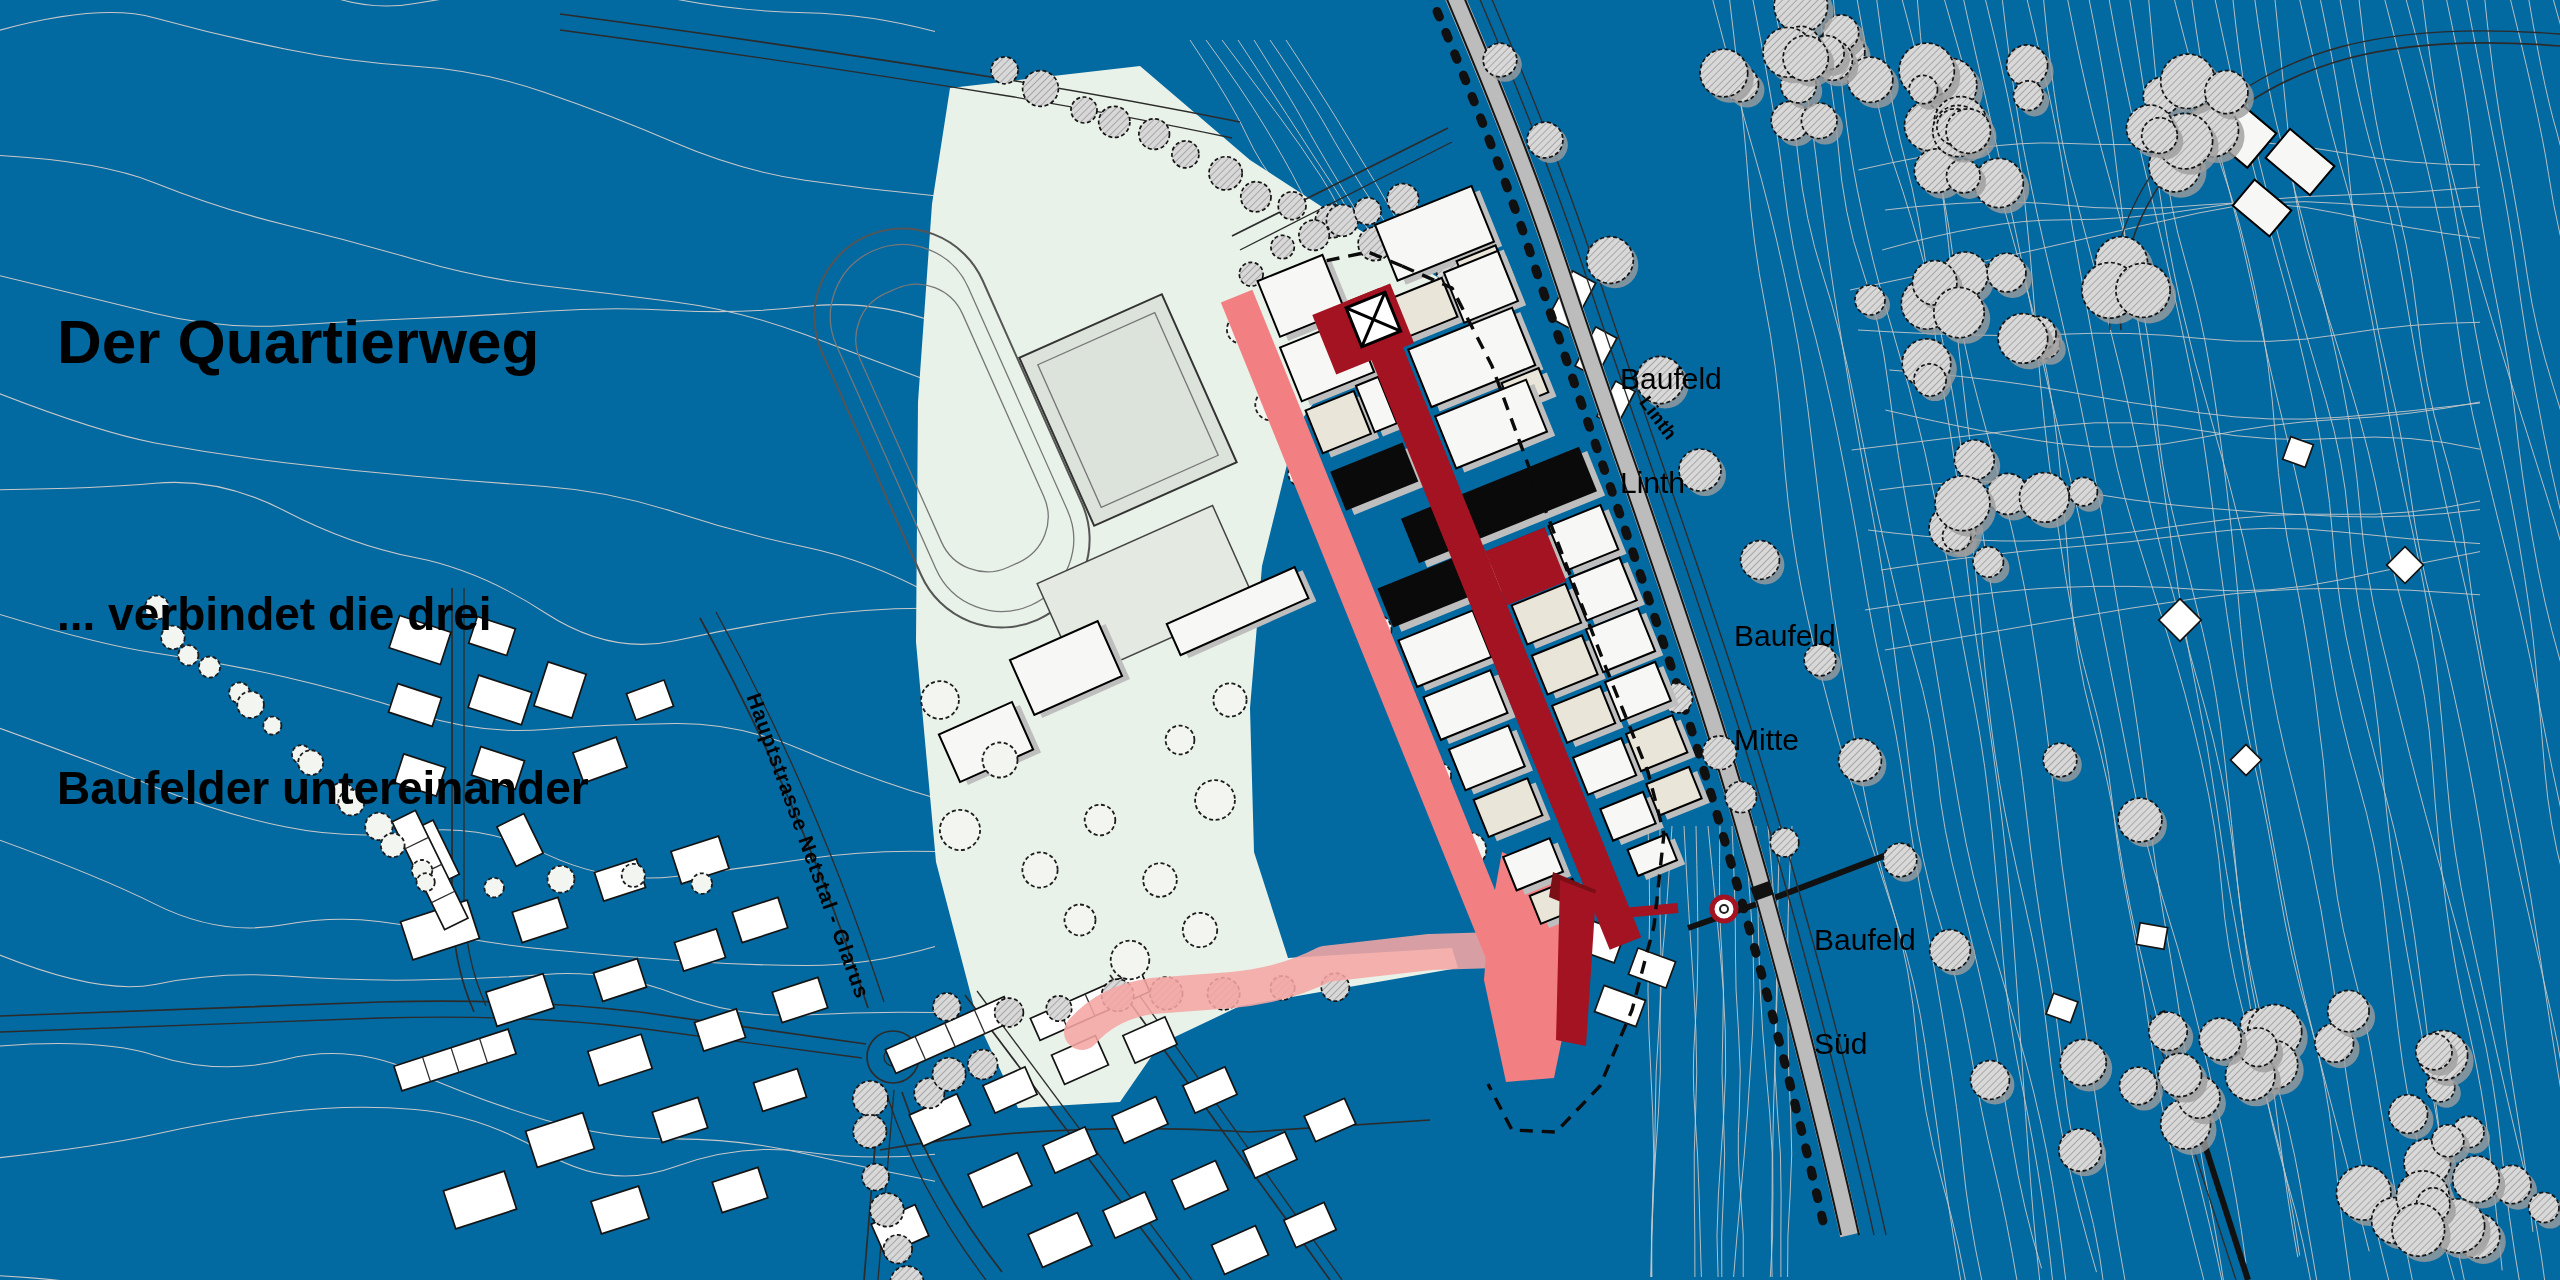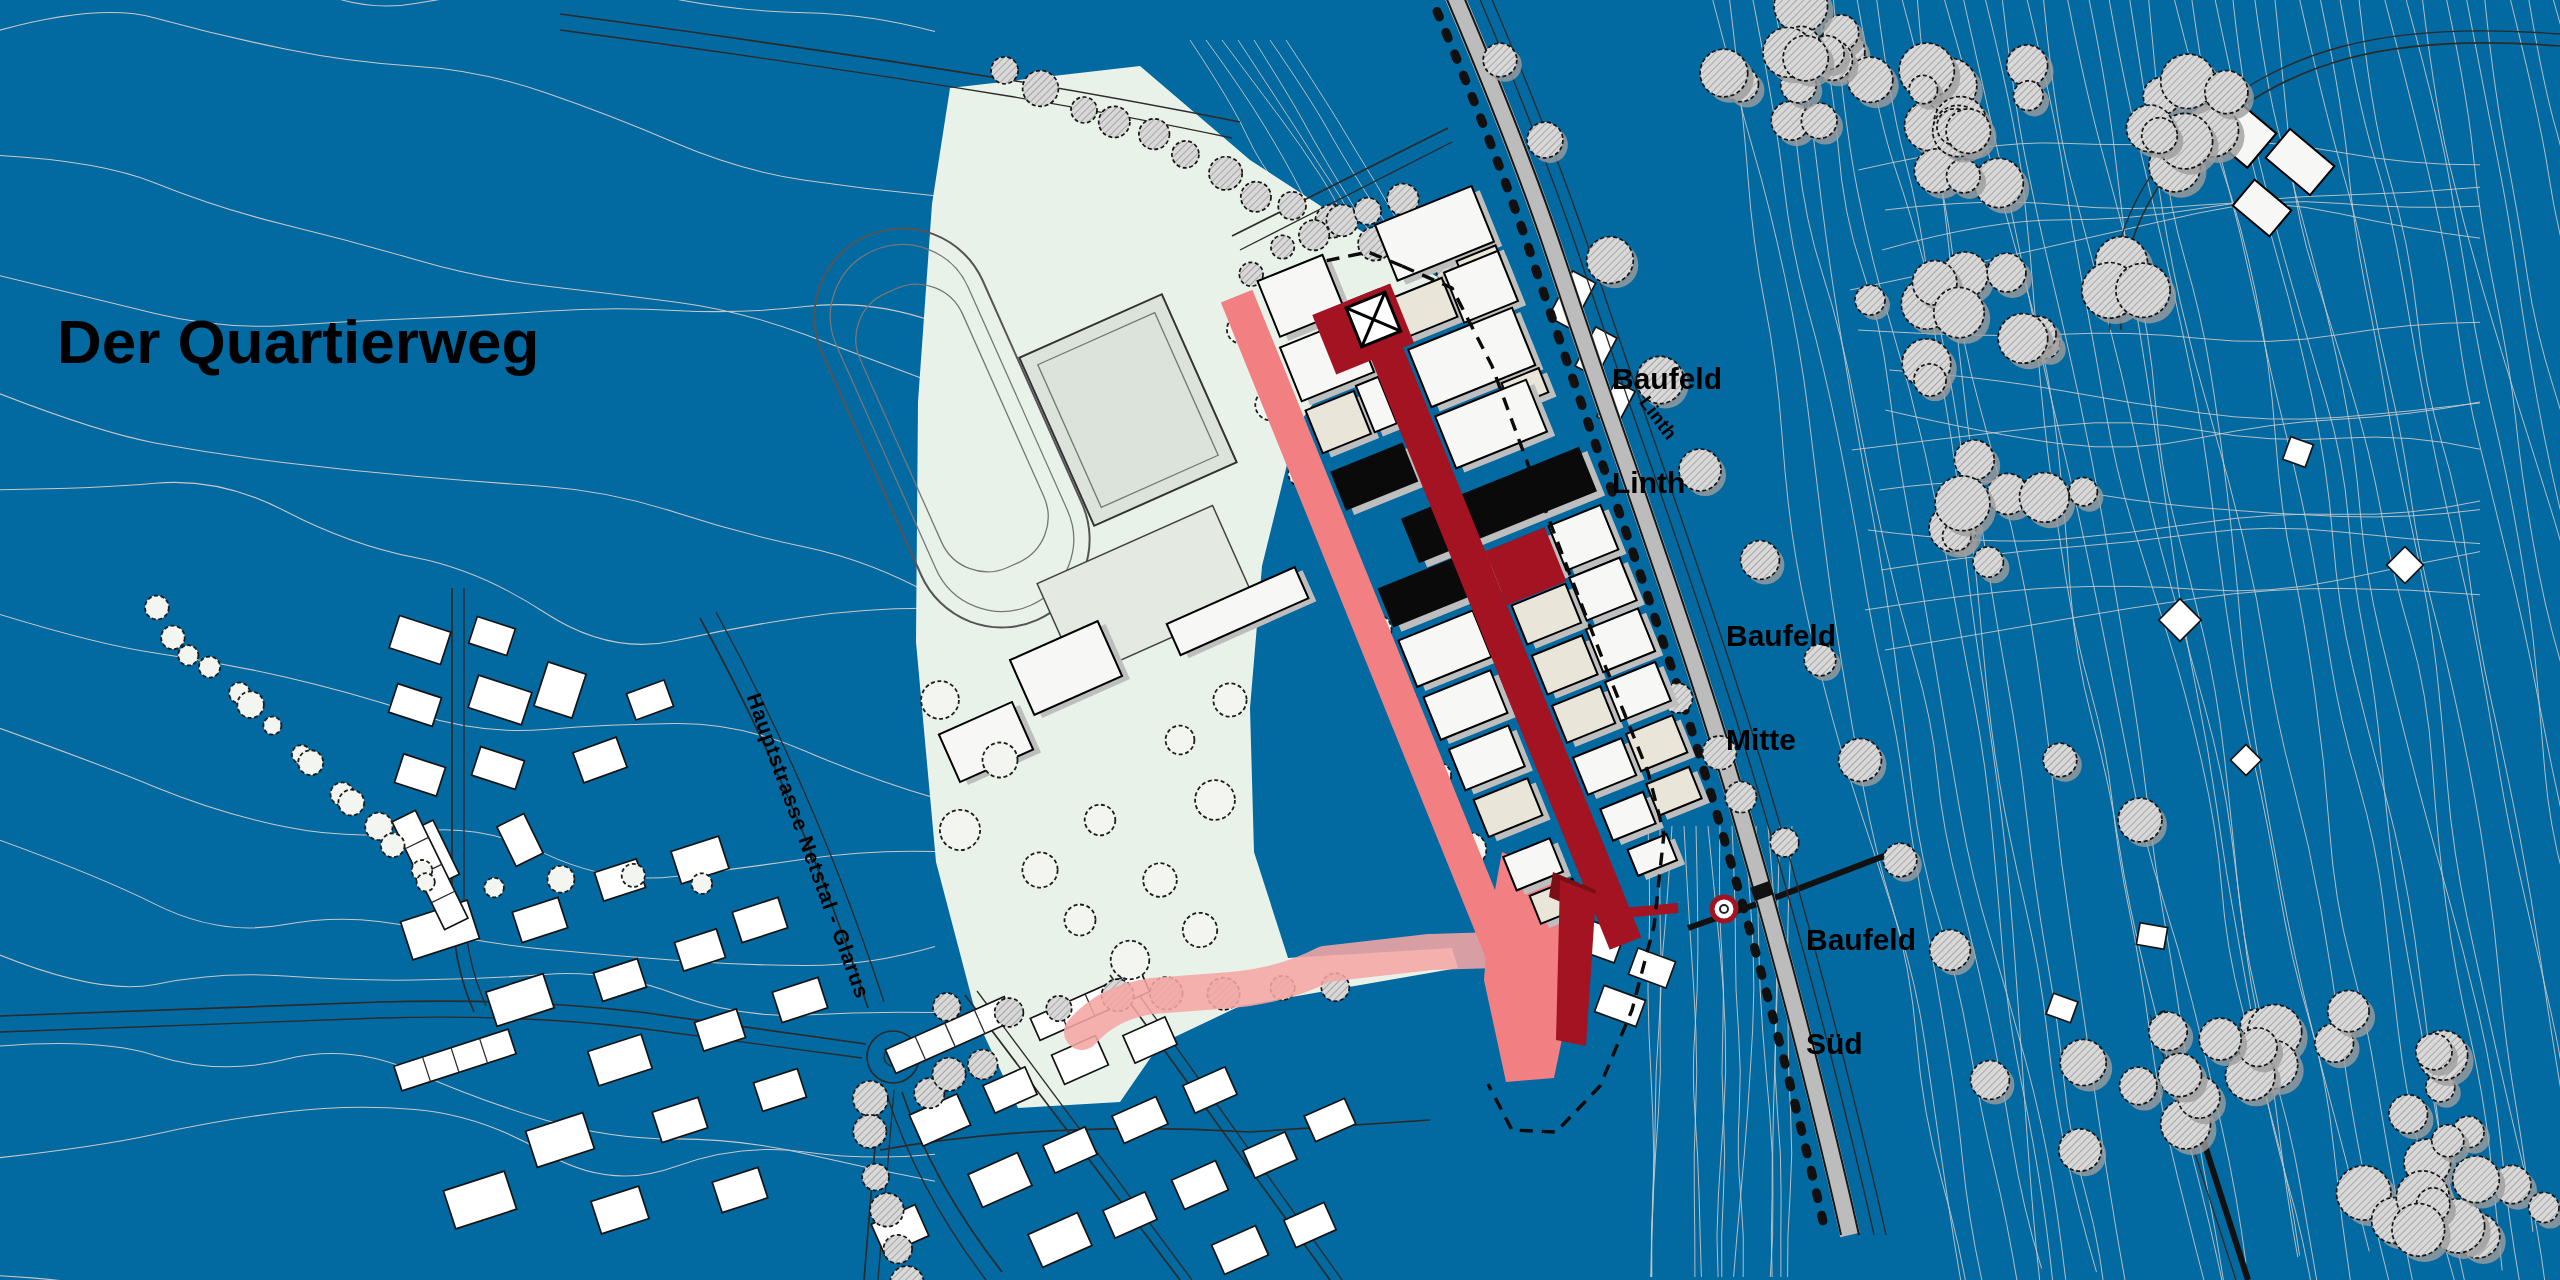--- a/index.html
+++ b/index.html
@@ -2,21 +2,21 @@
 <html style="--quartierweg_red: #A41321; --quartierweg_red_shade: #7C0E16; --route_pink: #F28083; --route_pink_light: #F5A6A4; --park_green: #E9F2E9; --field_green_gray: #DCE3DA; --building_beige: #E9E5D9; --building_white: #F7F7F6; --building_black: #0A0A0A; --shadow_gray: #BEBEBE; --contour_gray: #C8C8C8; --forest_gray: #D8D8D8;"><head>
 <meta charset="utf-8">
 <style>
   html,body{margin:0;padding:0;background:#fff;}
   .stage{position:relative;width:2560px;height:1280px;overflow:hidden;background:#0369a1;
          font-family:"Liberation Sans","DejaVu Sans",sans-serif;}
   svg{position:absolute;left:0;top:0;}
   .lbl{position:absolute;color:#000;white-space:pre;}
   .title{left:57px;top:306px;font-size:62px;font-weight:700;letter-spacing:0;}
   .subtitle{left:57px;top:470px;font-size:46px;font-weight:700;line-height:1.26;}
-  .bf{font-size:30px;font-weight:700;line-height:1.16;}
+  .bf{font-size:30px;font-weight:400;line-height:1.16;margin-left:8px;}
   .bf-nord{left:1612px;top:292px;}
   .bf-mitte{left:1726px;top:549px;}
   .bf-sued{left:1806px;top:853px;}
   .street{left:764px;top:690px;font-size:21px;font-weight:600;transform:rotate(70deg);
           transform-origin:0 0;letter-spacing:1px;}
   .river{left:1652px;top:392px;font-size:19px;font-weight:600;transform:rotate(53deg);
          transform-origin:0 0;letter-spacing:.5px;}
   
   .contour{fill:none;stroke:var(--contour_gray);stroke-width:1.05;}
   .contour2{fill:none;stroke:var(--contour_gray);stroke-width:0.9;}
@@ -812,20 +812,24 @@
           <circle cx="1724" cy="909" r="4" fill="none" stroke="#222" stroke-width="2"></circle>
         </g>
         <g transform="rotate(-20 1762 891)">
           <rect x="1752" y="884" width="20" height="14" fill="#111"></rect>
         </g>
       </g>
   </svg>
 
   <div class="lbl title">Der Quartierweg</div>
 
+  <div class="lbl subtitle">
+    <div>... verbindet die drei</div>
+    <div>Baufelder untereinander</div>
+  </div>
 
   <div class="lbl bf bf-nord">
     <div>Baufeld</div>
     <div>Linth</div>
   </div>
   <div class="lbl bf bf-mitte">
     <div>Baufeld</div>
     <div>Mitte</div>
   </div>
   <div class="lbl bf bf-sued">

